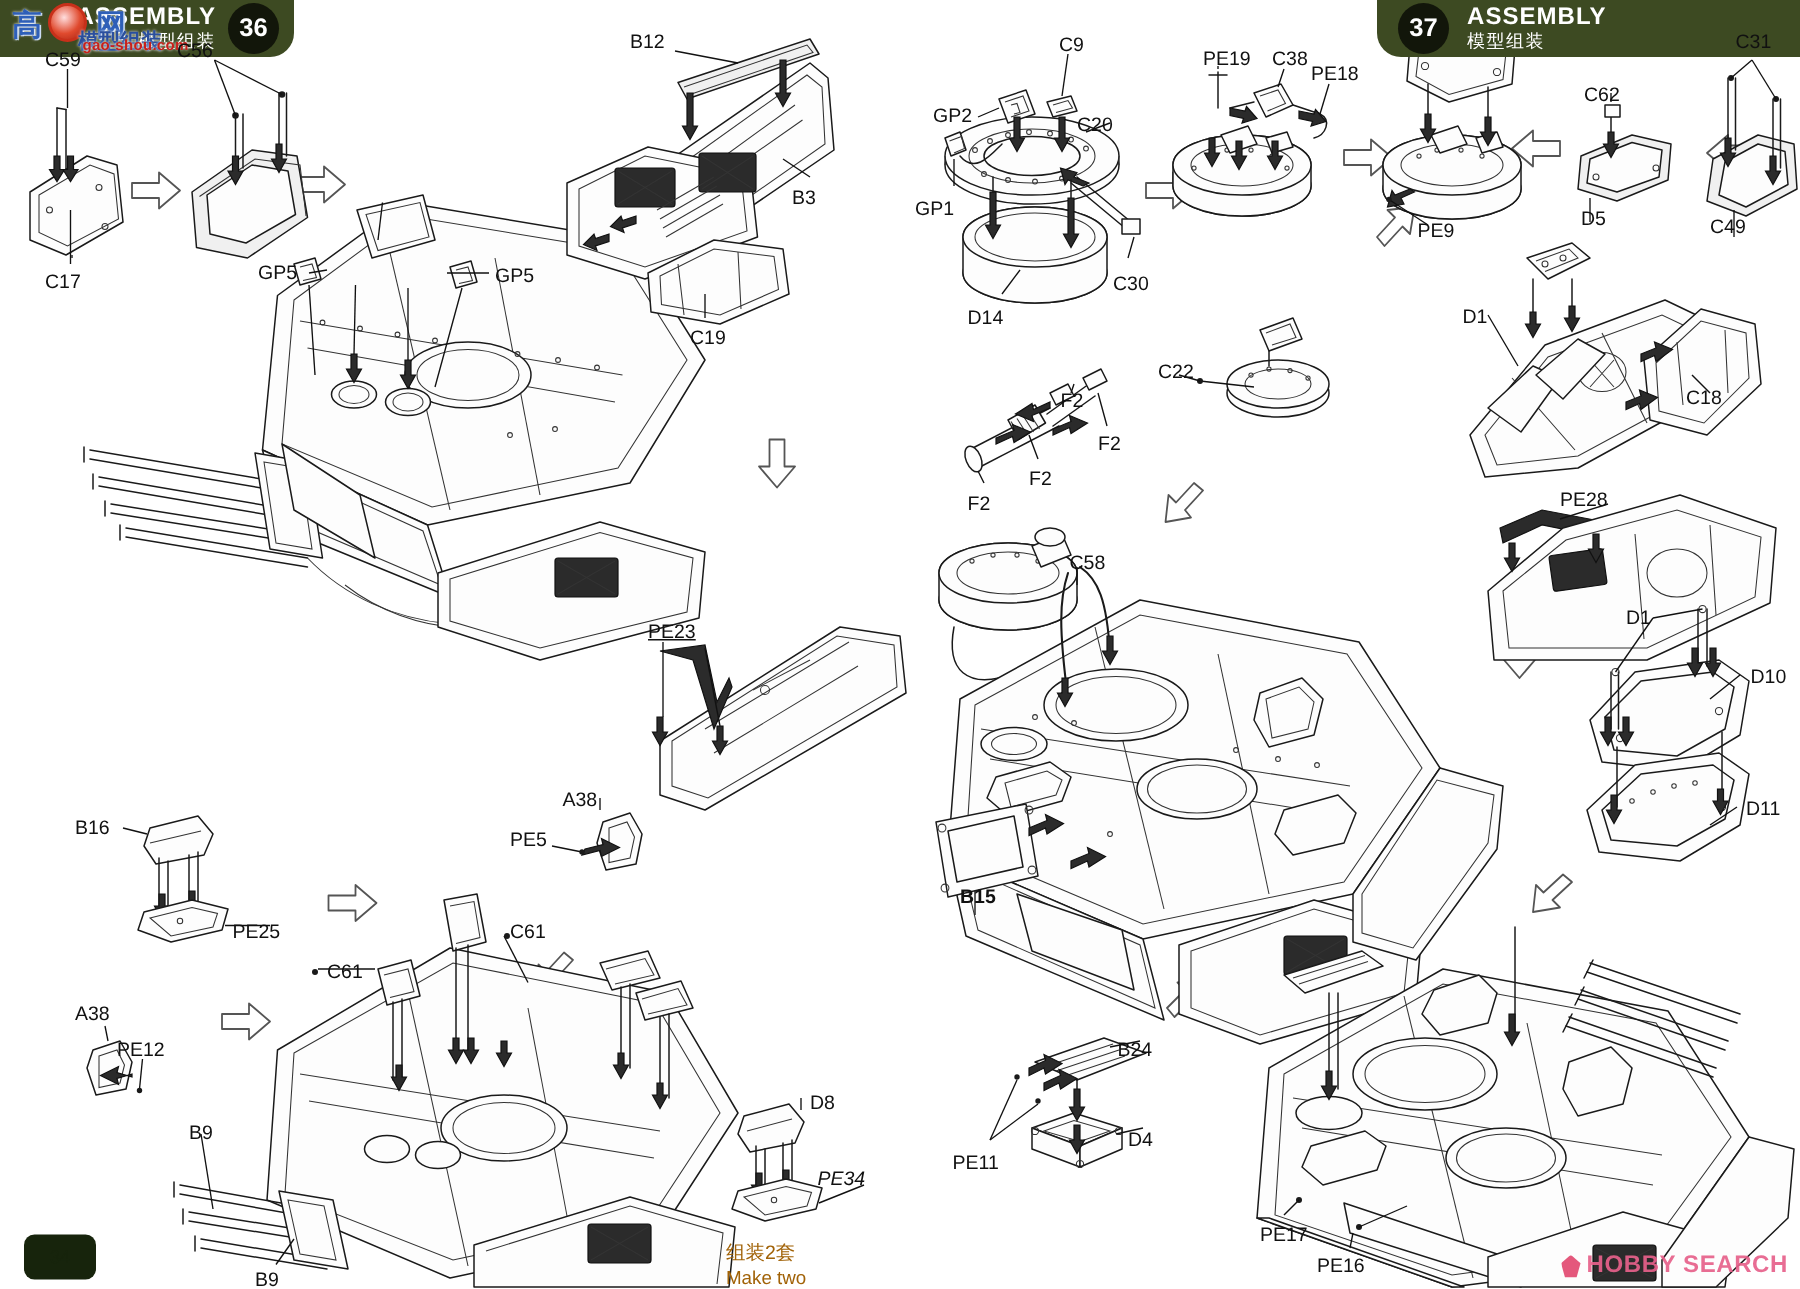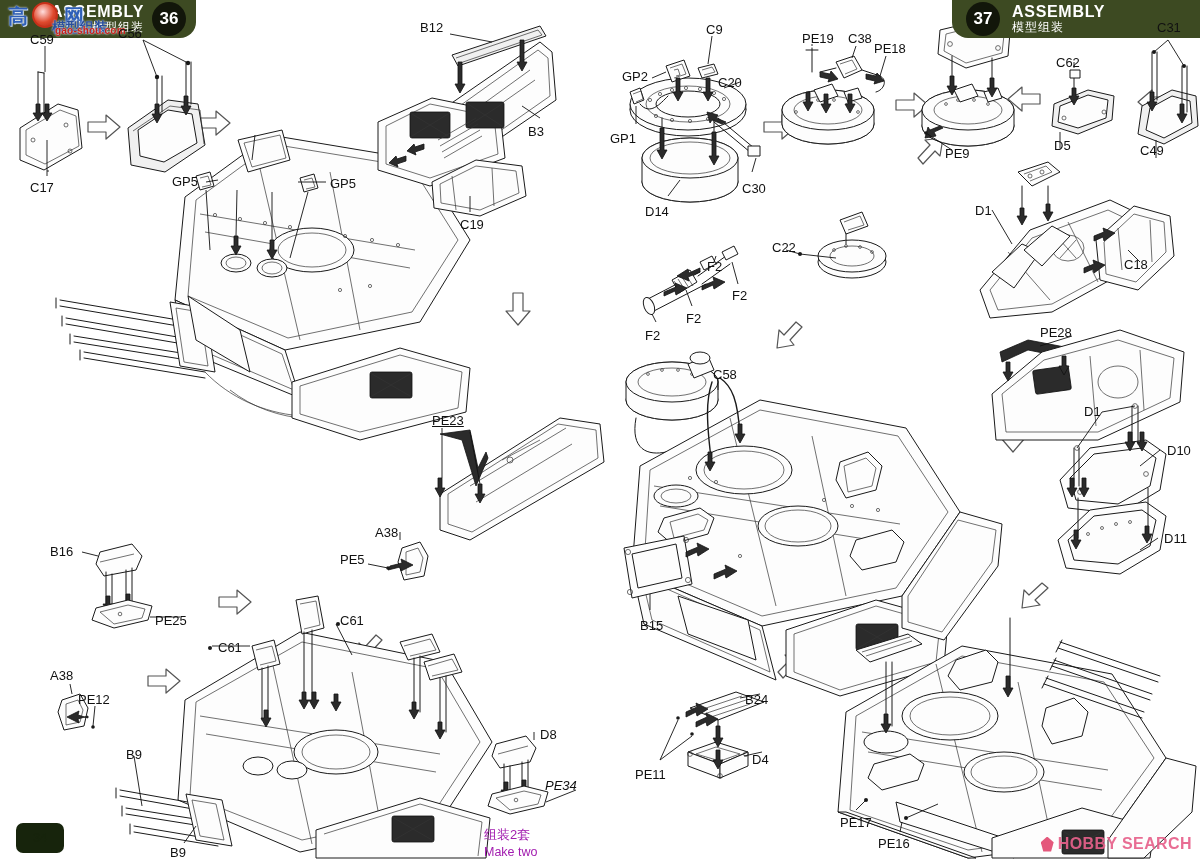--- a/index.html
+++ b/index.html
@@ -30,21 +30,21 @@
   }
   .hdr-left {
     left: 0;
     width: 196px;
     border-bottom-right-radius: 16px;
     justify-content: flex-end;
     padding-right: 10px;
   }
   .hdr-right {
     right: 0;
-    width: 248px;
+    width: 282px;
     border-bottom-left-radius: 16px;
     justify-content: flex-start;
     padding-left: 14px;
   }
   .hdr-badge {
     width: 34px; height: 34px;
     border-radius: 50%;
     background: #12160a;
     color: #ffffff;
     font-size: 17px;
@@ -140,21 +140,21 @@
   .lbl {
     position: absolute;
     font-size: 13px;
     color: #111;
     white-space: nowrap;
     font-family: "Liberation Sans", sans-serif;
   }
   .note {
     position: absolute;
     font-size: 12.5px;
-    color: #a21caf;
+    color: #a16207;
     white-space: nowrap;
     line-height: 1.35;
     text-align: left;
   }
   .note .cn { font-size: 13px; }
 
   
   #art {
     position: absolute; inset: 0;
     width: 1200px; height: 859px;
@@ -957,21 +957,21 @@
       <div class="lbl" style="left: 706px; top: 22px;">C9</div>
       <div class="lbl" style="left: 718px; top: 75px;">C20</div>
       <div class="lbl" style="left: 742px; top: 181px;">C30</div>
       <div class="lbl" style="left: 645px; top: 204px;">D14</div>
       <div class="lbl" style="left: 645px; top: 328px;">F2</div>
       <div class="lbl" style="left: 686px; top: 311px;">F2</div>
       <div class="lbl" style="left: 732px; top: 288px;">F2</div>
       <div class="lbl" style="left: 707px; top: 259px;">F2</div>
       <div class="lbl" style="left: 772px; top: 240px;">C22</div>
       <div class="lbl" style="left: 713px; top: 367px;">C58</div>
-      <div class="lbl" style="left: 640px; top: 618px;">B15</div>
+      <div class="lbl" style="left: 640px; top: 590px; font-weight: bold;">B15</div>
       <div class="lbl" style="left: 635px; top: 767px;">PE11</div>
       <div class="lbl" style="left: 745px; top: 692px;">B24</div>
       <div class="lbl" style="left: 752px; top: 752px;">D4</div>
       <div class="lbl" style="left: 802px; top: 31px;">PE19</div>
       <div class="lbl" style="left: 848px; top: 31px;">C38</div>
       <div class="lbl" style="left: 874px; top: 41px;">PE18</div>
       <div class="lbl" style="left: 945px; top: 146px;">PE9</div>
       <div class="lbl" style="left: 1056px; top: 55px;">C62</div>
       <div class="lbl" style="left: 1054px; top: 138px;">D5</div>
       <div class="lbl" style="left: 1157px; top: 20px;">C31</div>

